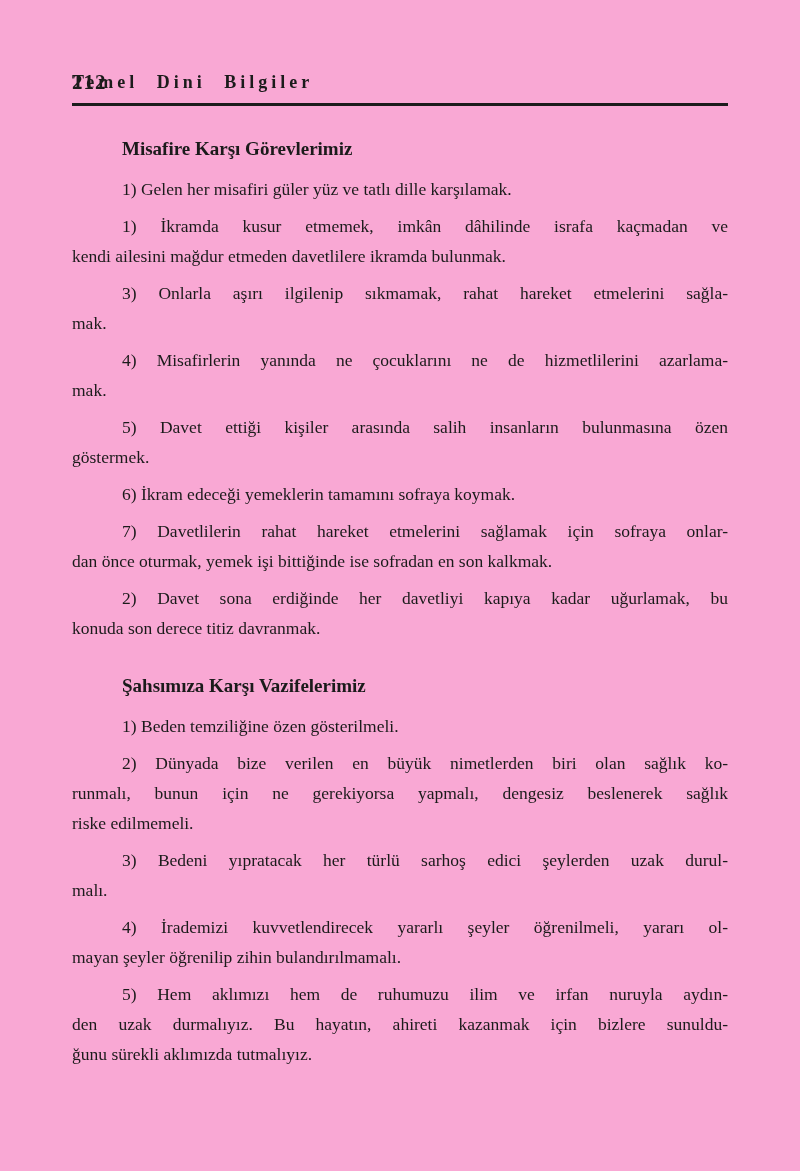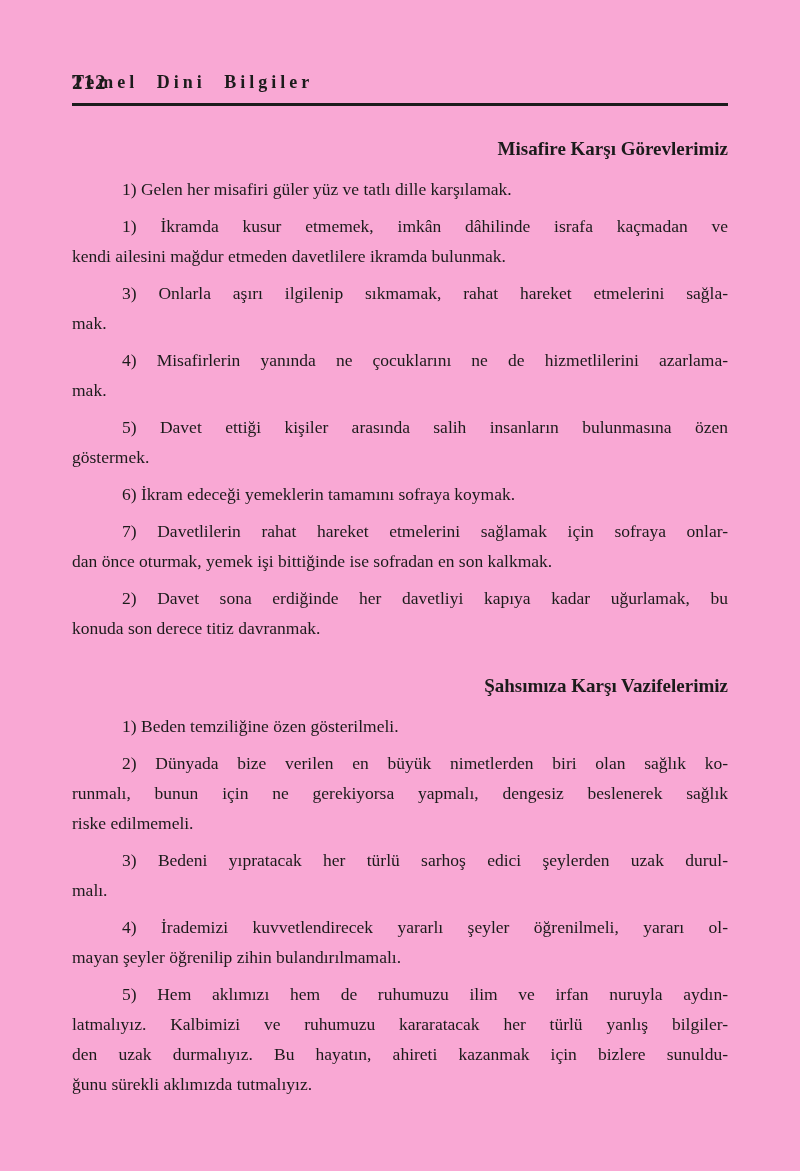--- a/index.html
+++ b/index.html
@@ -51,21 +51,20 @@
     top: 136px;
     left: 72px;
     width: 656px;
   }
   .section-heading {
     font-size: 19px;
     font-weight: bold;
     line-height: 26px;
     margin: 0 0 12px 0;
     padding-left: 50px;
-    text-align: right;
   }
   .section + .section .section-heading { margin-top: 30px; }
   .para { margin: 0 0 7px 0; }
   .line {
     font-size: 17.5px;
     line-height: 30px;
     text-align: justify;
     text-align-last: justify;
   }
   .line.first { text-indent: 50px; }
@@ -130,19 +129,18 @@
         <div class="para">
           <div class="line first">3) Bedeni yıpratacak her türlü sarhoş edici şeylerden uzak durul-</div>
           <div class="line last">malı.</div>
         </div>
         <div class="para">
           <div class="line first">4) İrademizi kuvvetlendirecek yararlı şeyler öğrenilmeli, yararı ol-</div>
           <div class="line last">mayan şeyler öğrenilip zihin bulandırılmamalı.</div>
         </div>
         <div class="para">
           <div class="line first">5) Hem aklımızı hem de ruhumuzu ilim ve irfan nuruyla aydın-</div>
-          <div class="line">latmalıyız. Kalbimizi ve ruhumuzu kararatacak her türlü yanlış bilgiler-</div>
           <div class="line">den uzak durmalıyız. Bu hayatın, ahireti kazanmak için bizlere sunuldu-</div>
           <div class="line last">ğunu sürekli aklımızda tutmalıyız.</div>
         </div>
       </section>
     </div>
 </div>
 
 </body></html>

